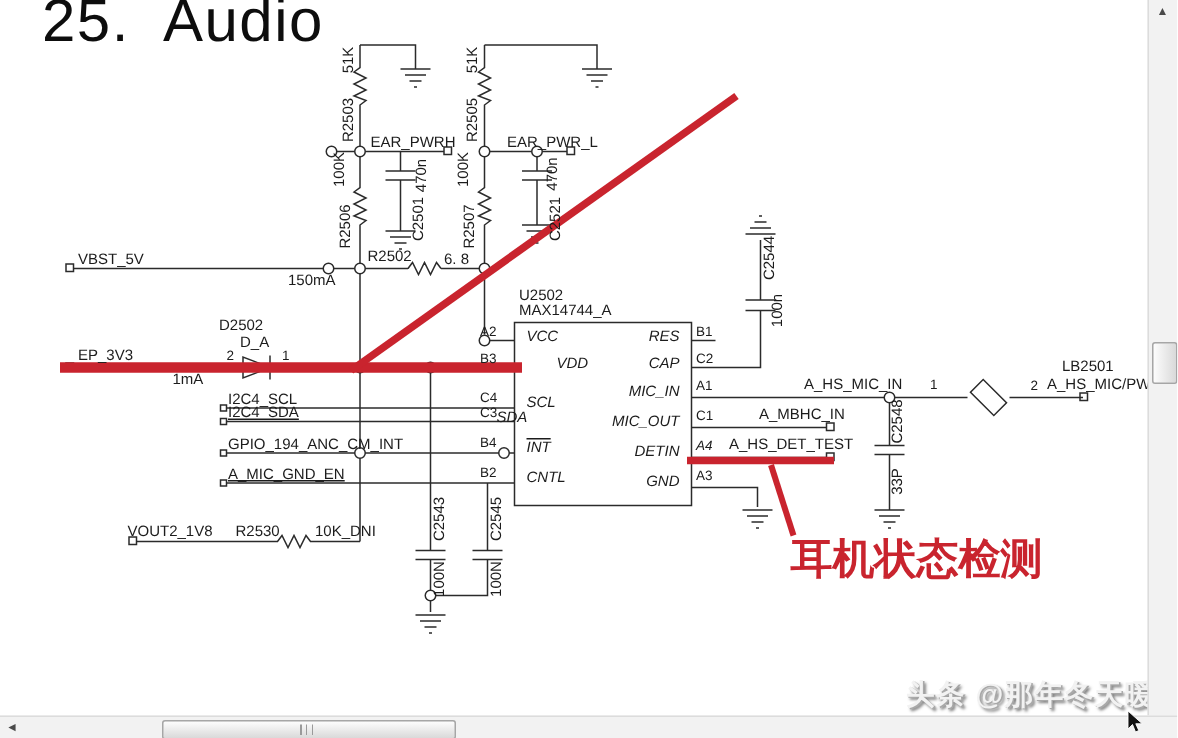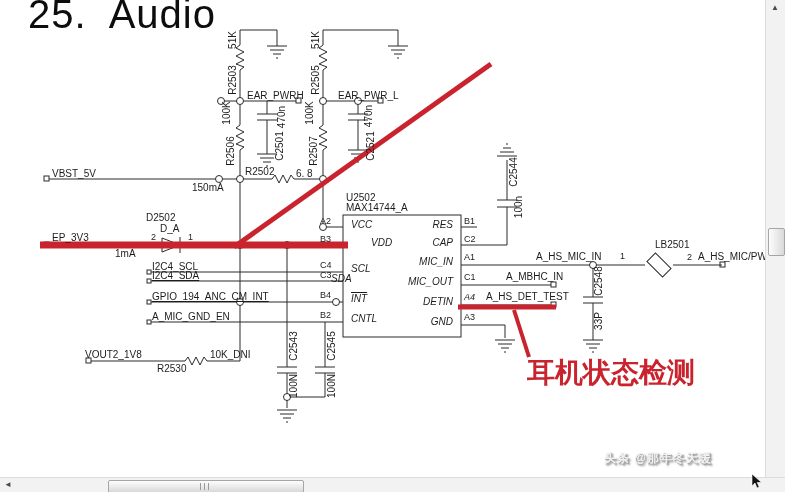--- a/index.html
+++ b/index.html
@@ -10,21 +10,21 @@
   .t{position:absolute;font-size:10px;line-height:1;color:#1c1c1c;white-space:pre;}
   .pn{font-size:9px;color:#1c1c1c;}
   .rot{transform:translate(-50%,-50%) rotate(-90deg);transform-origin:center;}
   .title{font-size:40px;line-height:1;color:#0d0d0d;letter-spacing:1px;}
   .pinname{font-size:10px;color:#1c1c1c;font-style:italic;}
   .pinR{width:60px;text-align:right;}
   .ovl{text-decoration:overline;}
   .red-note{position:absolute;font-size:28px;font-weight:bold;color:var(--red,#c9242e);
             line-height:1;white-space:pre;}
   .red-stroke{stroke:var(--red,#c9242e);}
-  .watermark{position:absolute;font-size:12px;font-weight:bold;letter-spacing:1px;color:#f2f2f2;
+  .watermark{position:absolute;font-size:19px;font-weight:bold;letter-spacing:1px;color:#f2f2f2;
              text-shadow:1px 1px 0 #a8a8a8,2px 2px 2px #7d7d7d;white-space:pre;}
   .wm-suffix{position:absolute;font-size:14px;font-weight:bold;color:#e9e9e9;
              text-shadow:1px 1px 0 #9a9a9a;}
   
   .vscroll{position:absolute;right:0;top:0;width:20px;height:477px;background:#f2f2f2;
            border-left:1px solid #dcdcdc;box-sizing:border-box;}
   .hscroll{position:absolute;left:0;bottom:0;width:785px;height:15px;background:#f2f2f2;
            border-top:1px solid #dcdcdc;box-sizing:border-box;}
   .vthumb{position:absolute;left:2px;top:228px;width:15px;height:26px;
           background:linear-gradient(90deg,#fdfdfd,#d9d9d9);border:1px solid #a6a6a6;border-radius:2px;}
@@ -164,29 +164,29 @@
     <span class="t" style="left:146px;top:213px;">D2502</span>
     <span class="t" style="left:160px;top:224px;">D_A</span>
     <span class="t pn" style="left:151px;top:233px;">2</span>
     <span class="t pn" style="left:188px;top:233px;">1</span>
     <span class="t" style="left:52px;top:233px;">EP_3V3</span>
     <span class="t" style="left:115px;top:249px;">1mA</span>
     <span class="t" style="left:346px;top:193px;">U2502</span>
     <span class="t" style="left:346px;top:203px;">MAX14744_A</span>
     <span class="t" style="left:152px;top:262px;">I2C4_SCL</span>
     <span class="t" style="left:152px;top:271px;text-decoration:underline;">I2C4_SDA</span>
-    <span class="t" style="left:152px;top:292px;text-decoration:underline;">GPIO_194_ANC_CM_INT</span>
-    <span class="t" style="left:152px;top:312px;">A_MIC_GND_EN</span>
+    <span class="t" style="left:152px;top:292px;">GPIO_194_ANC_CM_INT</span>
+    <span class="t" style="left:152px;top:312px;text-decoration:underline;">A_MIC_GND_EN</span>
     <span class="t" style="left:85px;top:350px;">VOUT2_1V8</span>
-    <span class="t" style="left:157px;top:364px;">R2530</span>
+    <span class="t" style="left:157px;top:350px;">R2530</span>
     <span class="t" style="left:210px;top:350px;">10K_DNI</span>
     <span class="t" style="left:536px;top:252px;">A_HS_MIC_IN</span>
     <span class="t" style="left:506px;top:272px;">A_MBHC_IN</span>
     <span class="t" style="left:486px;top:292px;">A_HS_DET_TEST</span>
-    <span class="t" style="left:607px;top:240px;padding-left:48px;">LB2501</span>
+    <span class="t" style="left:660px;top:240px;padding-left:48px;">LB2501</span>
     <span class="t pn" style="left:620px;top:252px;">1</span>
     <span class="t pn" style="left:687px;top:253px;">2</span>
     <span class="t" style="left:698px;top:252px;">A_HS_MIC/PWR</span>
 
     <span class="t pn" style="left:320px;top:217px;">A2</span>
     <span class="t pn" style="left:320px;top:235px;">B3</span>
     <span class="t pn" style="left:320px;top:261px;">C4</span>
     <span class="t pn" style="left:320px;top:271px;">C3</span>
     <span class="t pn" style="left:320px;top:291px;">B4</span>
     <span class="t pn" style="left:320px;top:311px;">B2</span>

